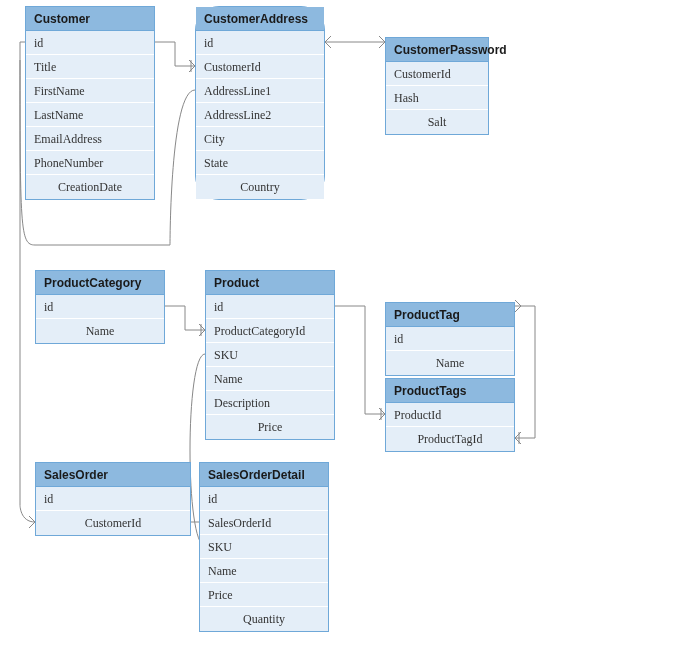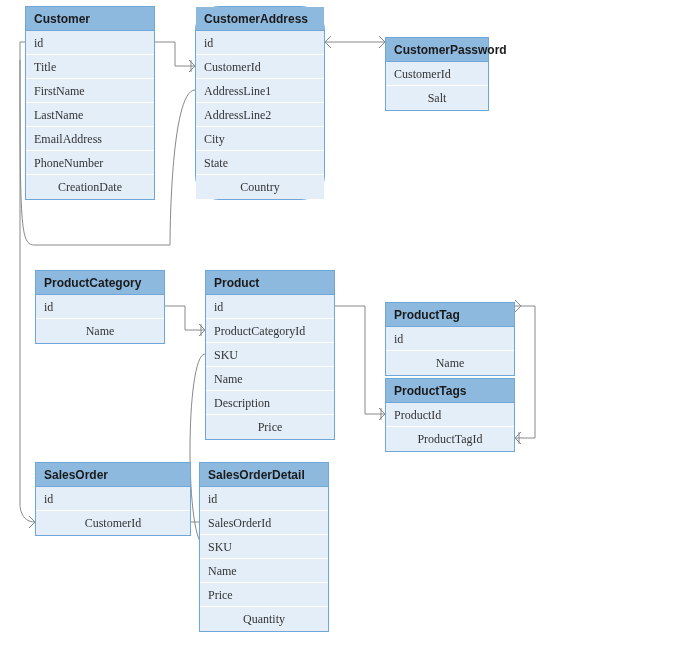--- a/index.html
+++ b/index.html
@@ -107,20 +107,21 @@
   <div class="entity-row">AddressLine1</div>
   <div class="entity-row">AddressLine2</div>
   <div class="entity-row">City</div>
   <div class="entity-row">State</div>
   <div class="entity-row">Country</div>
 </div>
 
 <div class="entity" style="left:385px; top:6px; width:104px;margin-top:31px;">
   <div class="entity-header">CustomerPassword</div>
   <div class="entity-row">CustomerId</div>
+  <div class="entity-row">Hash</div>
   <div class="entity-row">Salt</div>
 </div>
 
 <div class="entity" style="left:35px; top:270px; width:130px;">
   <div class="entity-header">ProductCategory</div>
   <div class="entity-row">id</div>
   <div class="entity-row">Name</div>
 </div>
 
 <div class="entity" style="left:205px; top:270px; width:130px;">

